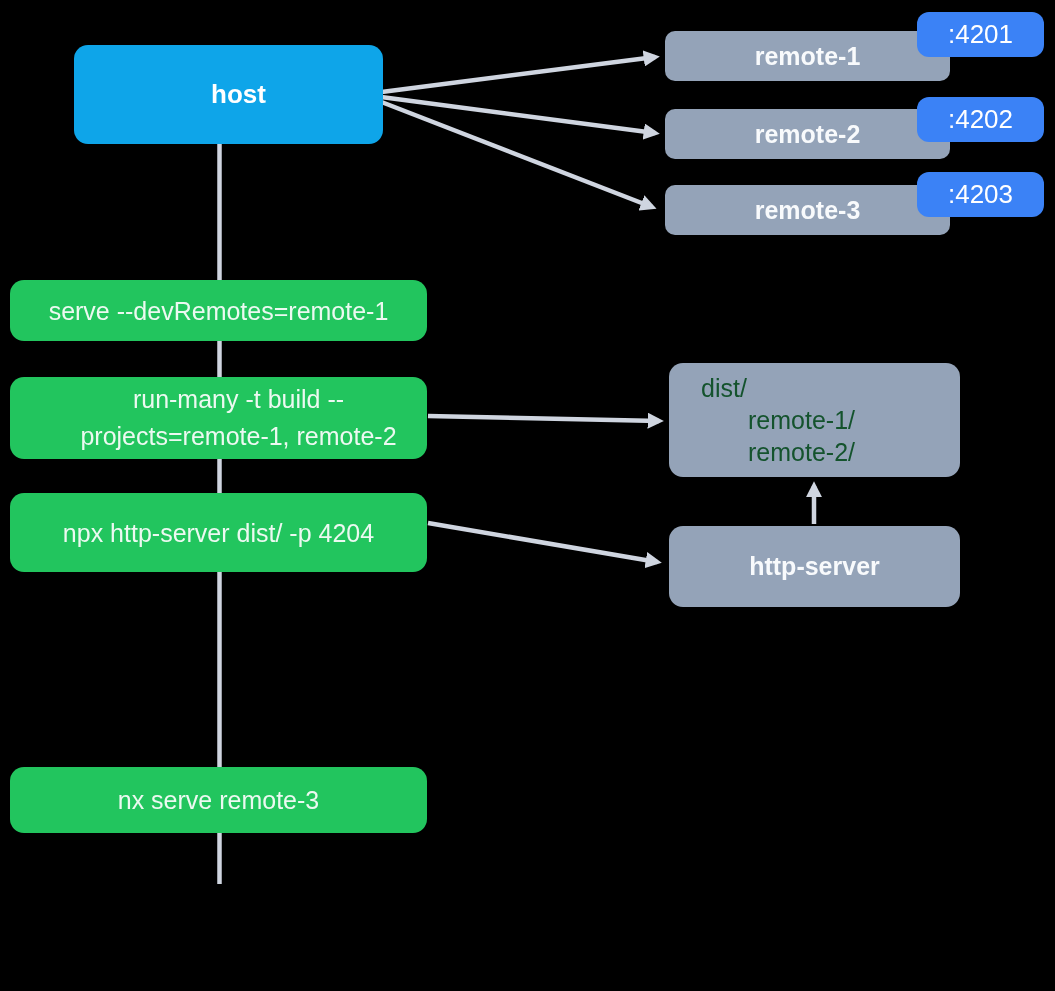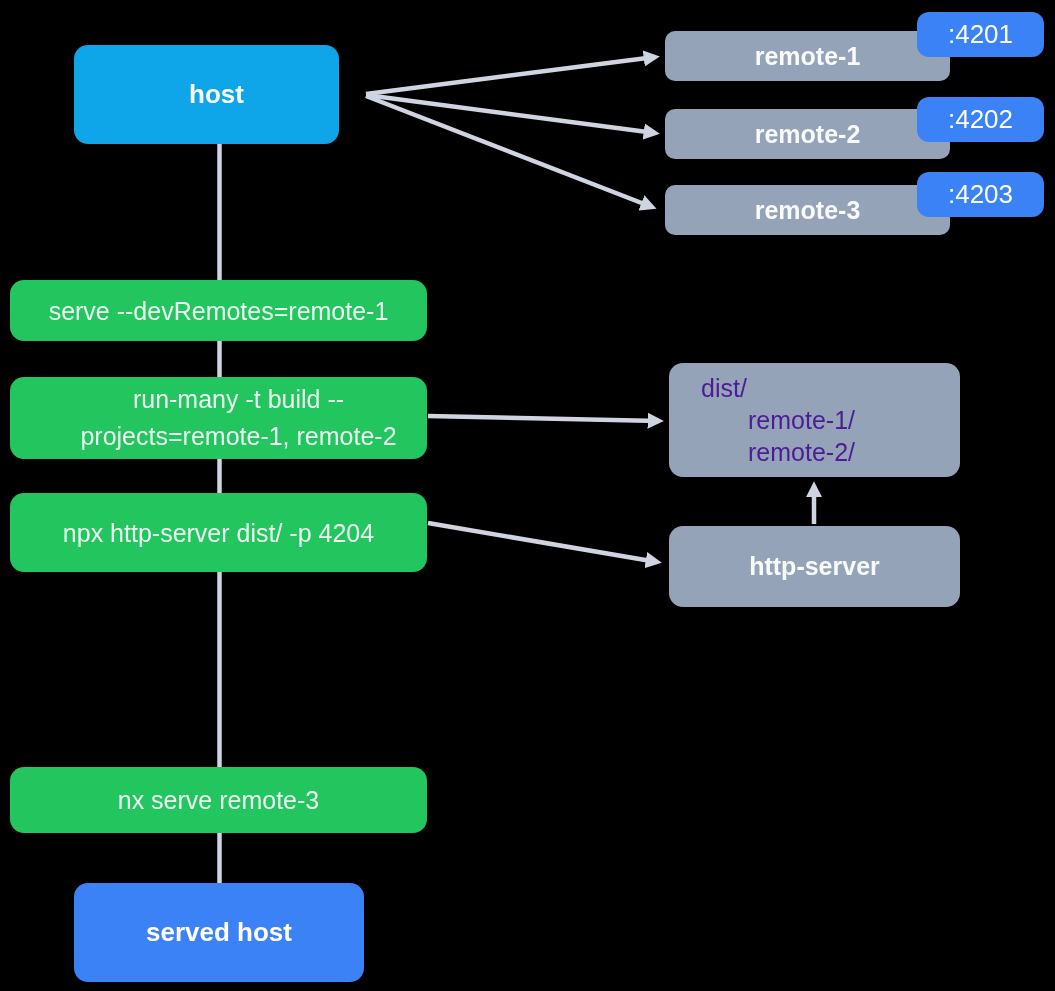--- a/index.html
+++ b/index.html
@@ -29,21 +29,21 @@
 
   .node {
     position: absolute;
     display: flex;
     align-items: center;
     justify-content: center;
     box-sizing: border-box;
     color: #ffffff;
   }
   .node-host {
-    left: 74px; top: 45px; width: 265px; height: 99px;
+    left: 74px; top: 45px; width: 309px; height: 99px;
     background: var(--color-host, #0EA5E9);
     border-radius: 14px;
     font-weight: bold; font-size: 26px; padding-left: 20px;
   }
   .node-served-host {
     left: 74px; top: 883px; width: 290px; height: 99px;
     background: var(--color-served_host, #3B82F6);
     border-radius: 14px;
     font-weight: bold; font-size: 26px;
   }
@@ -92,21 +92,21 @@
   .node-dist {
     left: 669px; top: 363px; width: 291px; height: 114px;
     background: var(--color-remote, #94A3B8);
     border-radius: 14px;
     flex-direction: column;
     align-items: flex-start;
     justify-content: center;
     padding-left: 32px;
     font-size: 25px;
     line-height: 32px;
-    color: #4c1d95;
+    color: #14532d;
   }
   .dist-child { padding-left: 47px; }
   .node-http-server {
     left: 669px; top: 526px; width: 291px; height: 81px;
     background: var(--color-remote, #94A3B8);
     border-radius: 14px;
     font-weight: bold; font-size: 25px;
     color: #F8FAFC;
   }
 </style>
@@ -176,17 +176,14 @@
   <div class="node node-dist">
     <div>dist/</div>
     <div class="dist-child">remote-1/</div>
     <div class="dist-child">remote-2/</div>
   </div>
 
   <div class="node node-http-server">
     <span>http-server</span>
   </div>
 
-  <div class="node node-served-host">
-    <span>served host</span>
-  </div>
 
 </div>
 
 </body></html>

